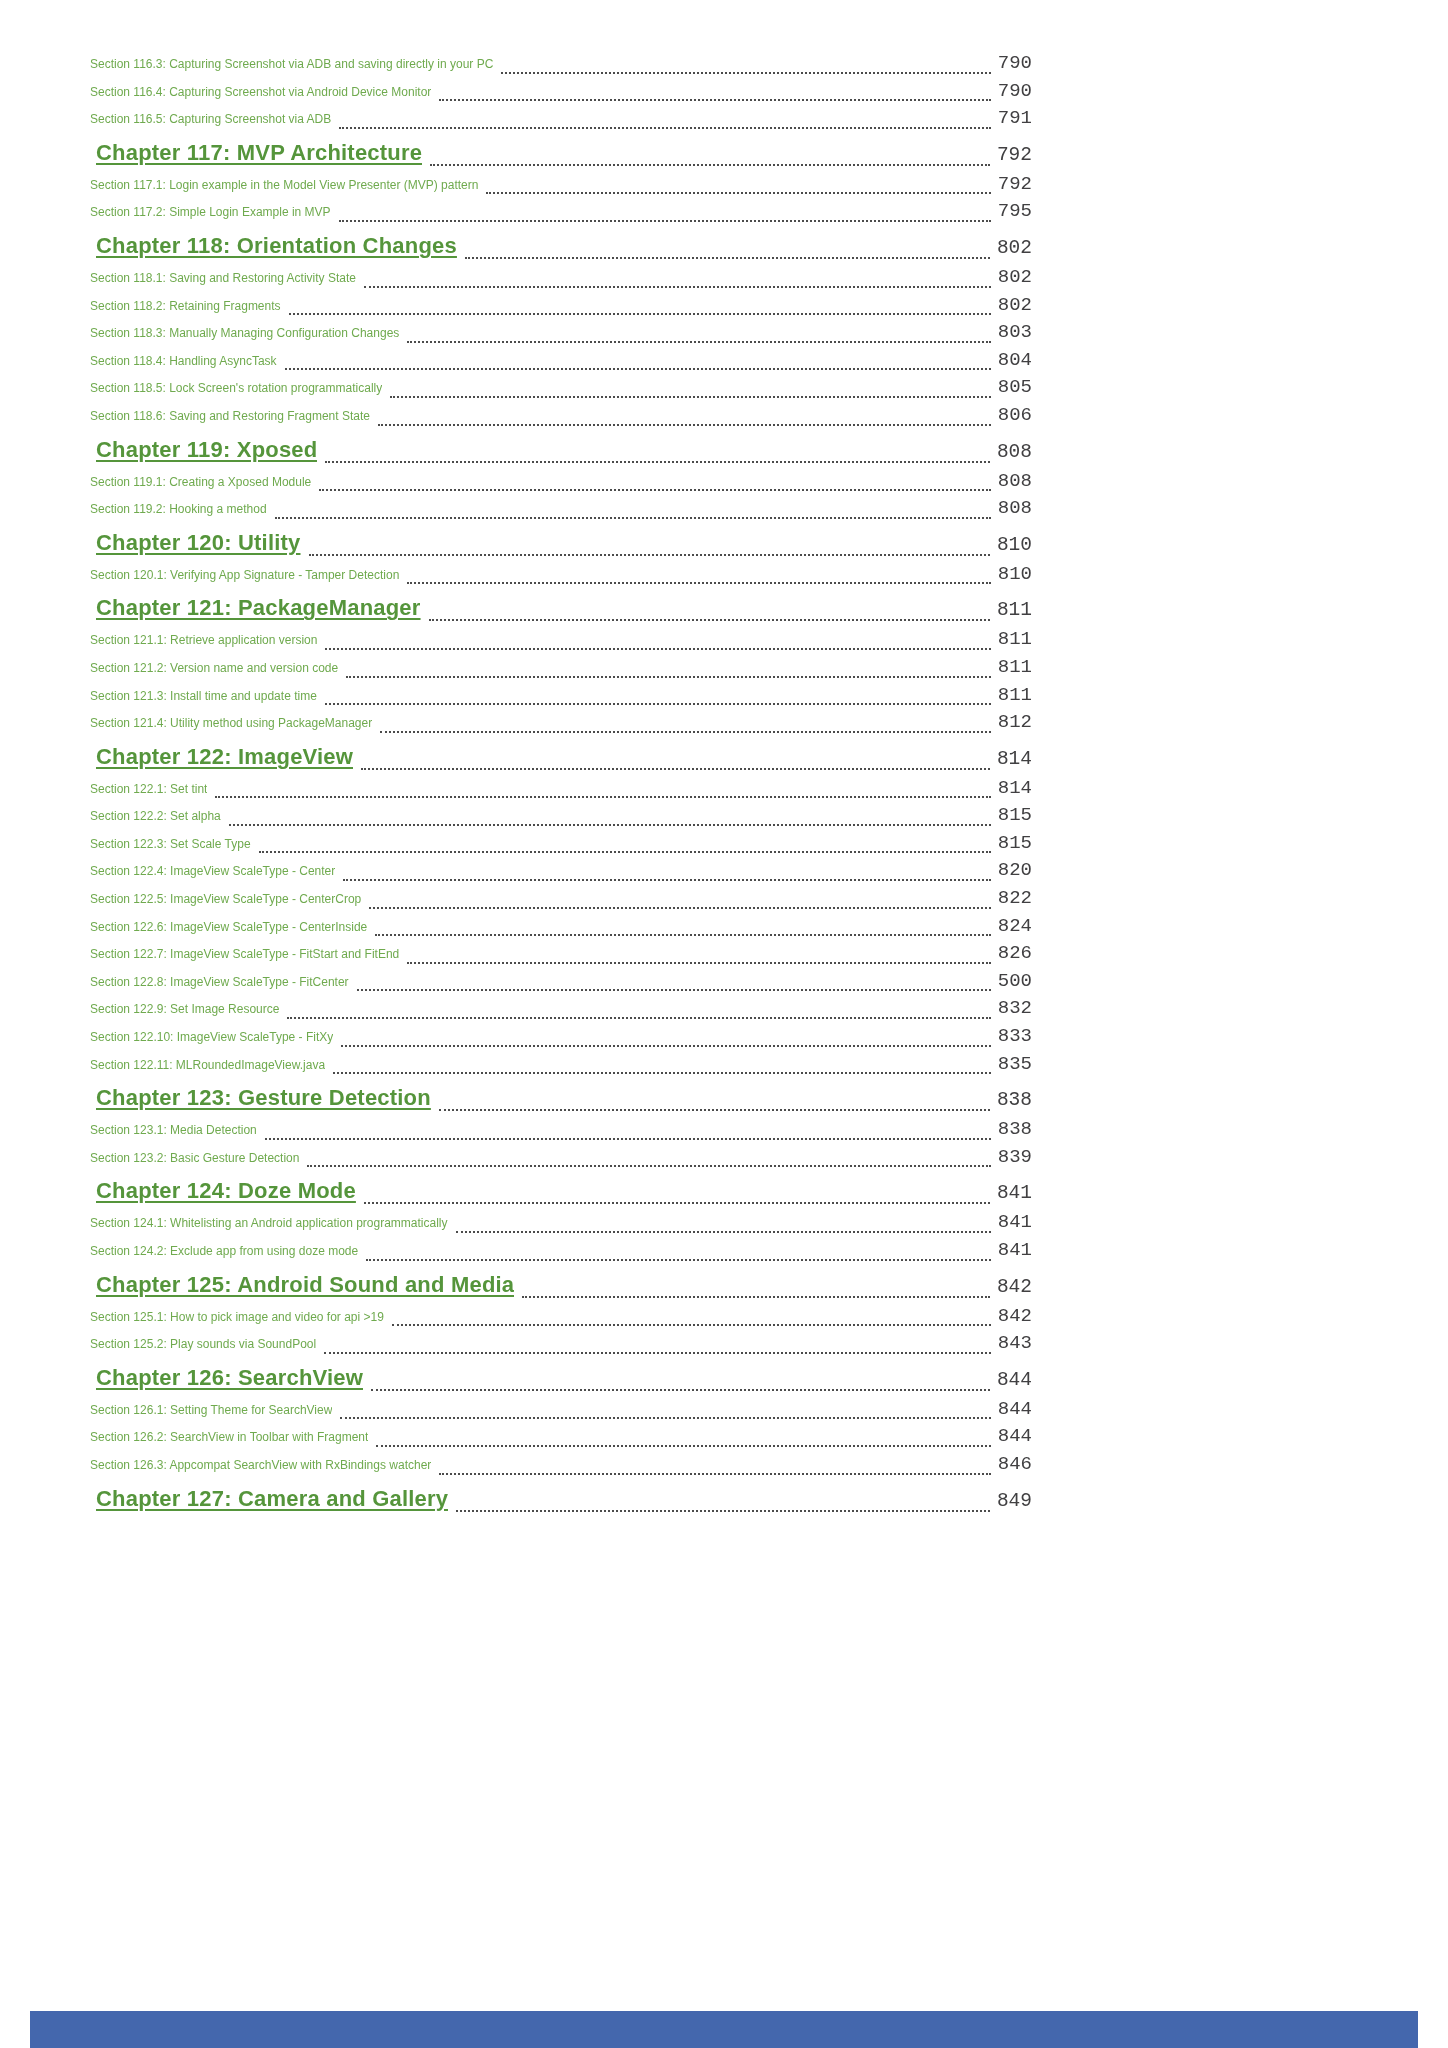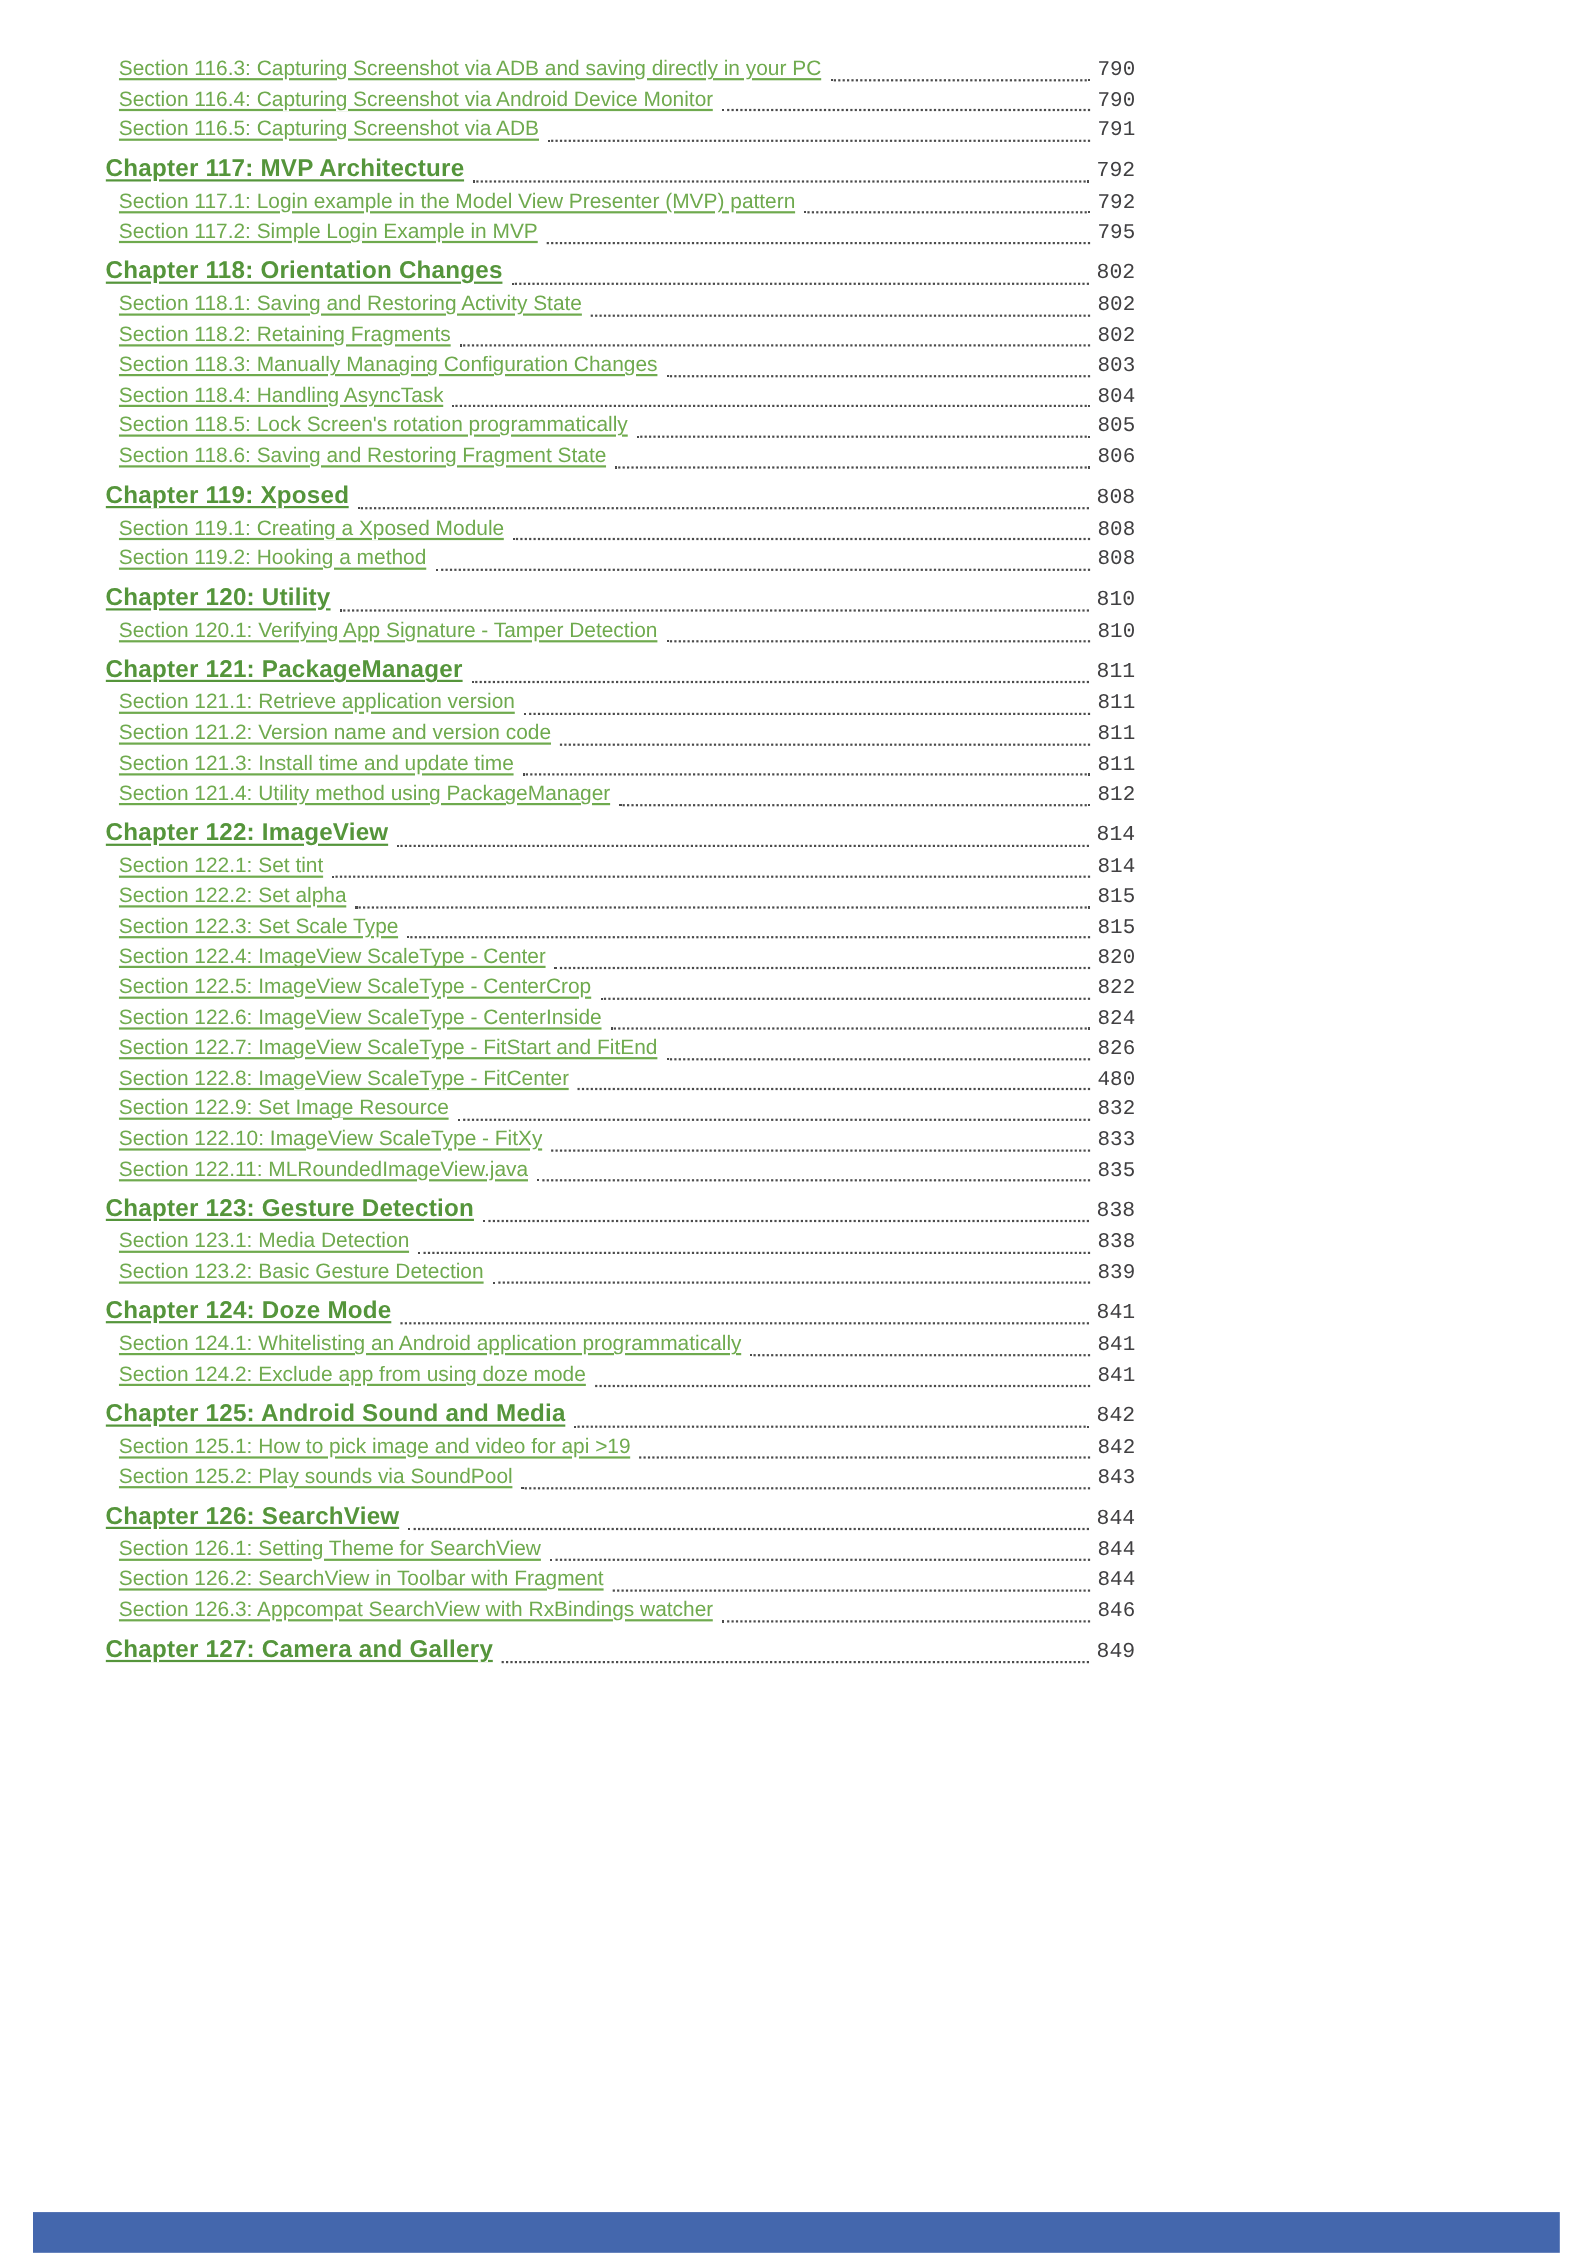--- a/index.html
+++ b/index.html
@@ -31,22 +31,22 @@
   }
   a.title {
     text-decoration: underline;
     text-underline-offset: 3px;
     cursor: pointer;
     flex: 0 1 auto;
     overflow: hidden;
   }
   .section a.title {
     color: var(--section-green);
-    font-size: 19px;
-    margin-left: 52px;
+    font-size: 12px;
+    margin-left: 34px;
     text-decoration-thickness: 1.5px;
   }
   .chapter a.title {
     color: var(--chapter-green);
     font-size: 22px;
     font-weight: bold;
     letter-spacing: 0.2px;
     text-decoration-thickness: 2px;
   }
   .leader {
@@ -263,21 +263,21 @@
 
   <div class="row section">
     <a class="title">Section 122.7: ImageView ScaleType - FitStart and FitEnd</a>
     <span class="leader"></span>
     <span class="pagenum">826</span>
   </div>
 
   <div class="row section">
     <a class="title">Section 122.8: ImageView ScaleType - FitCenter</a>
     <span class="leader"></span>
-    <span class="pagenum">480</span>
+    <span class="pagenum">500</span>
   </div>
 
   <div class="row section">
     <a class="title">Section 122.9: Set Image Resource</a>
     <span class="leader"></span>
     <span class="pagenum">832</span>
   </div>
 
   <div class="row section">
     <a class="title">Section 122.10: ImageView ScaleType - FitXy</a>

